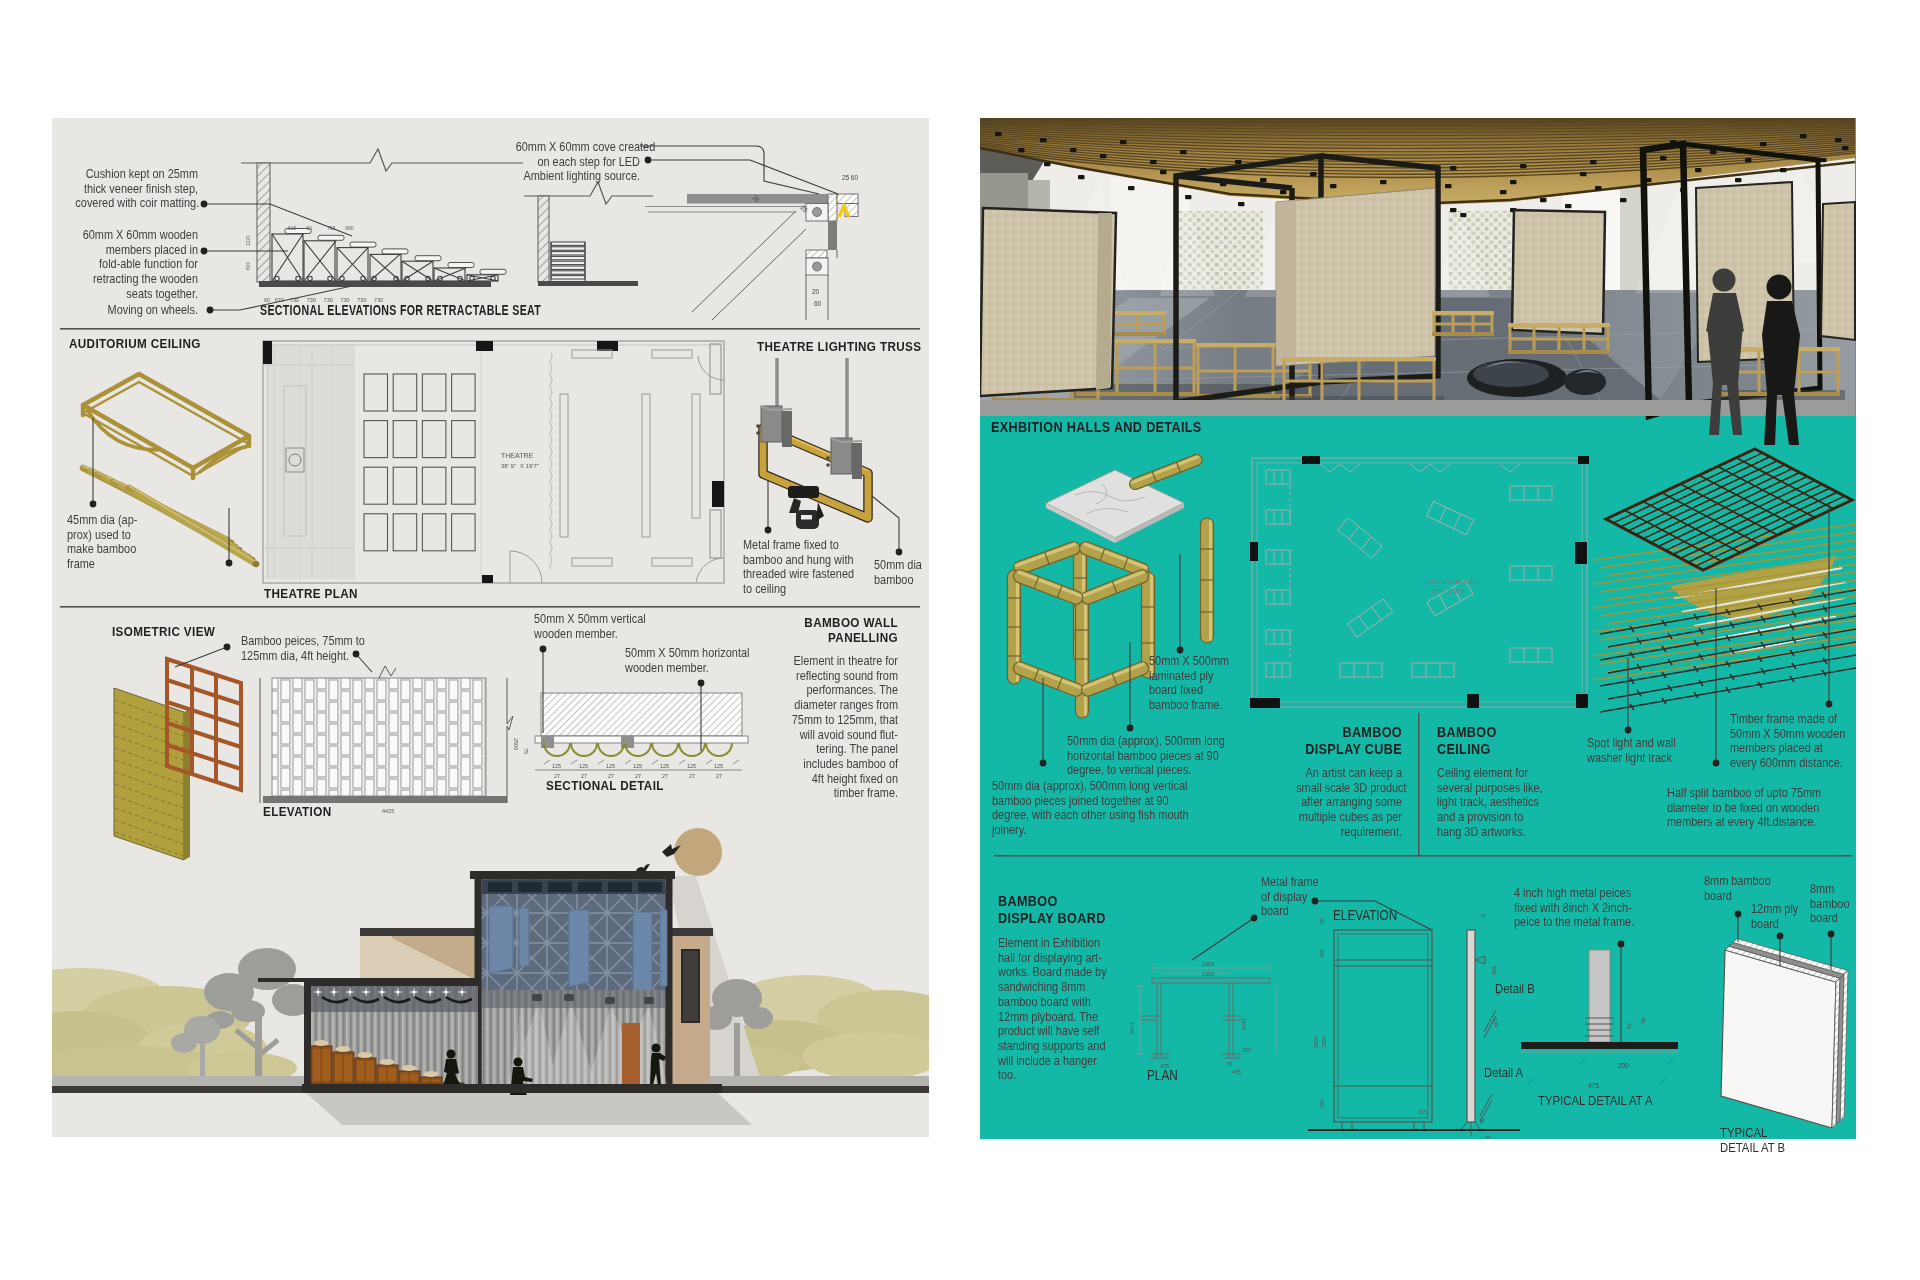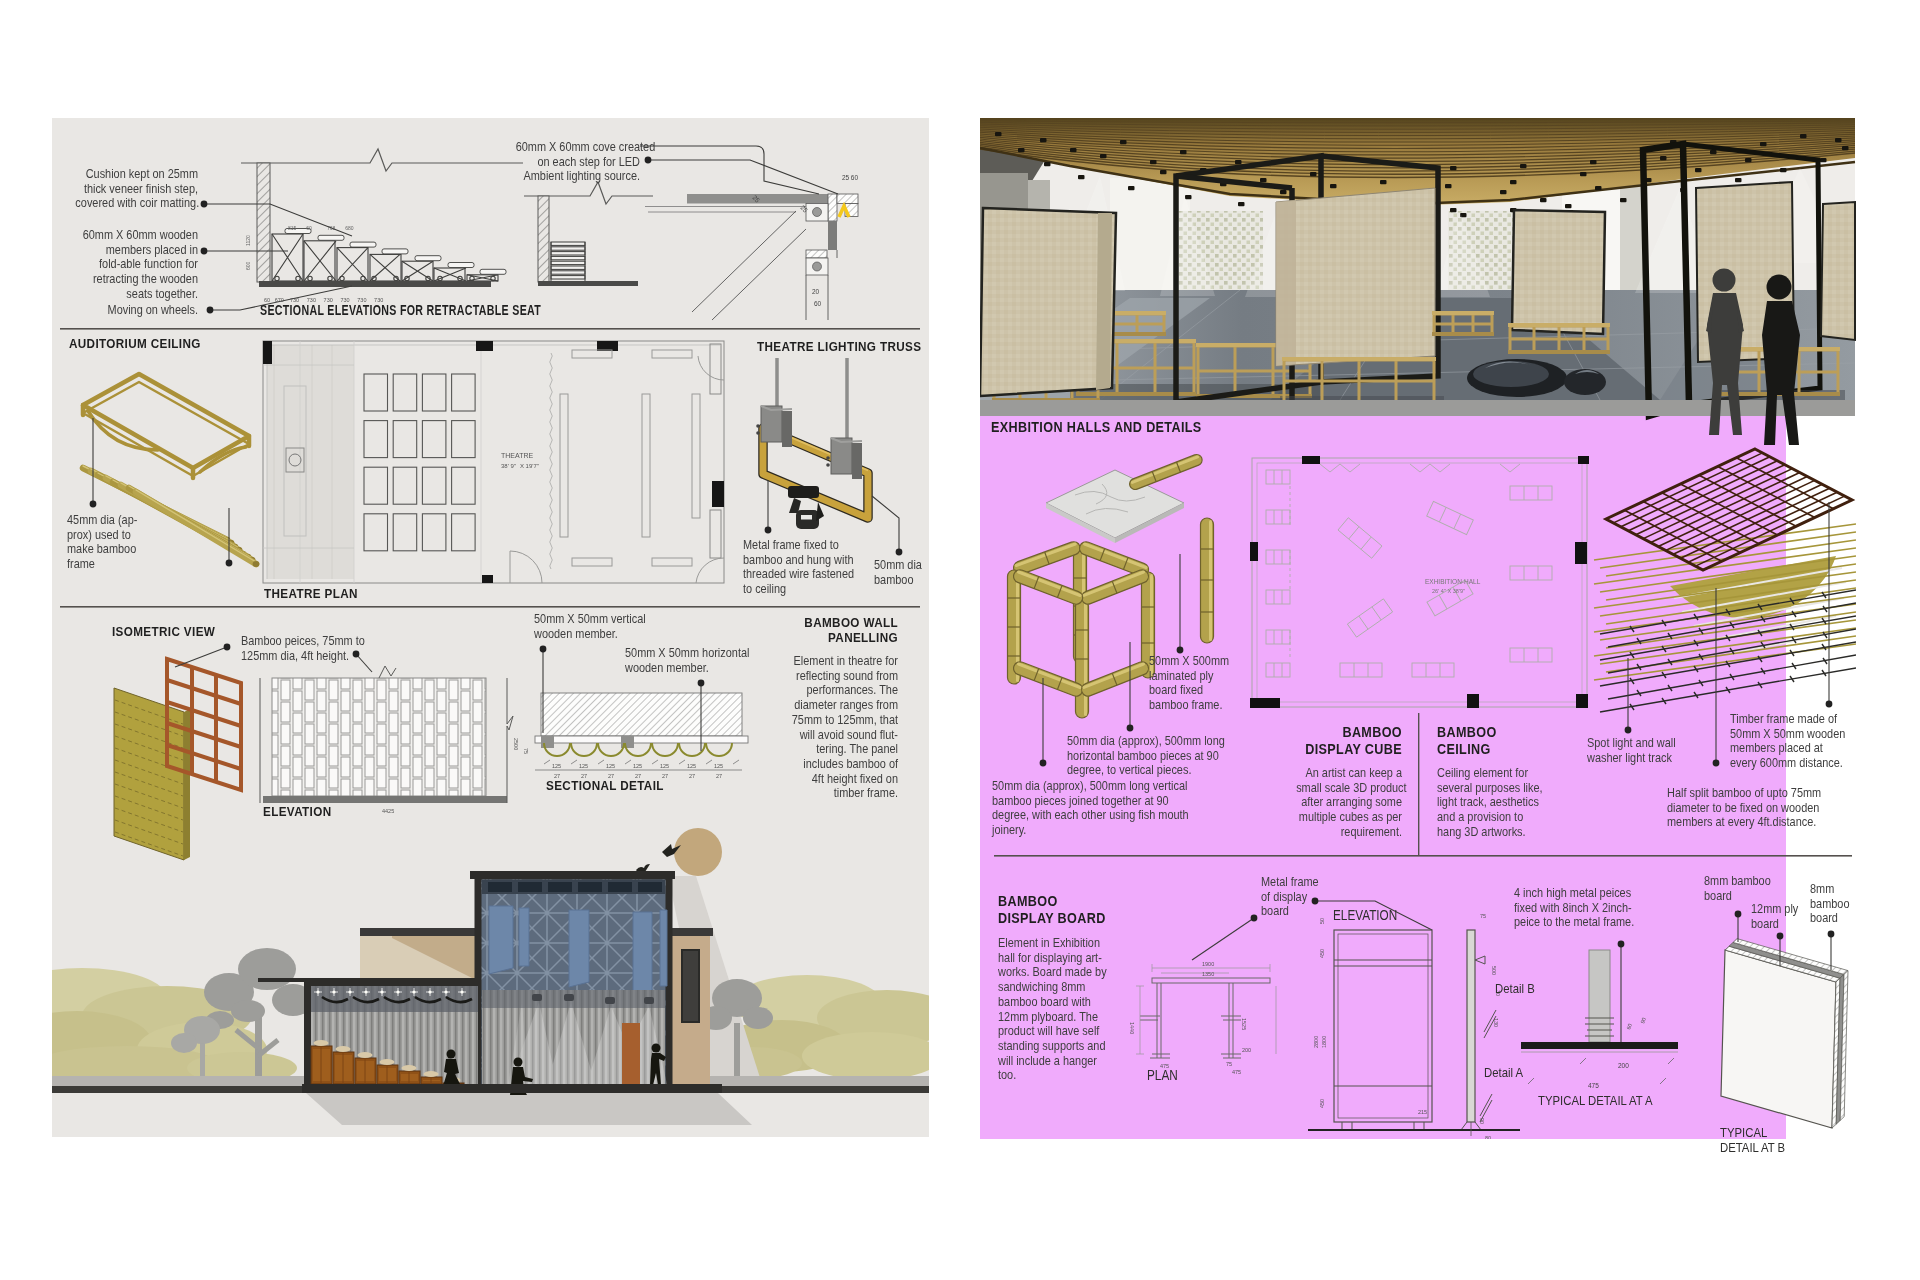--- a/index.html
+++ b/index.html
@@ -619,21 +619,21 @@
 
 <div class="t" style="left:482px;top:494px;width:120px">50mm X 50mm vertical<br>wooden member.</div>
 
 <div class="t" style="left:573px;top:528px;width:136px">50mm X 50mm horizontal<br>wooden member.</div>
 
 <div class="hr" style="left:700px;top:497px;width:146px">BAMBOO WALL<br>PANELLING</div>
 
 <div class="tr" style="left:700px;top:536px;width:146px">Element in theatre for<br>reflecting sound from<br>performances. The<br>diameter ranges from<br>75mm to 125mm, that<br>will avoid sound flut-<br>tering. The panel<br>includes bamboo of<br>4ft height fixed on<br>timber frame.</div>
   </div>
 
-<div class="abs" style="left:980px;top:118px;width:806px;height:1021px;background:#f0abfc">
+<div class="abs" style="left:980px;top:118px;width:876px;height:1021px;background:#14b8a6">
     <svg width="876" height="1021" viewBox="0 0 876 1021">
       <defs>
 <linearGradient id="floorG" x1="0" y1="0" x2="1" y2="0">
           <stop offset="0" stop-color="#a6acb2"></stop>
           <stop offset=".3" stop-color="#757c83"></stop>
           <stop offset=".62" stop-color="#7d848b"></stop>
           <stop offset="1" stop-color="#949ba1"></stop>
         </linearGradient>
 <pattern id="fabric" width="8" height="8" patternUnits="userSpaceOnUse">
           <rect width="8" height="8" fill="#cdc3a9"></rect>

